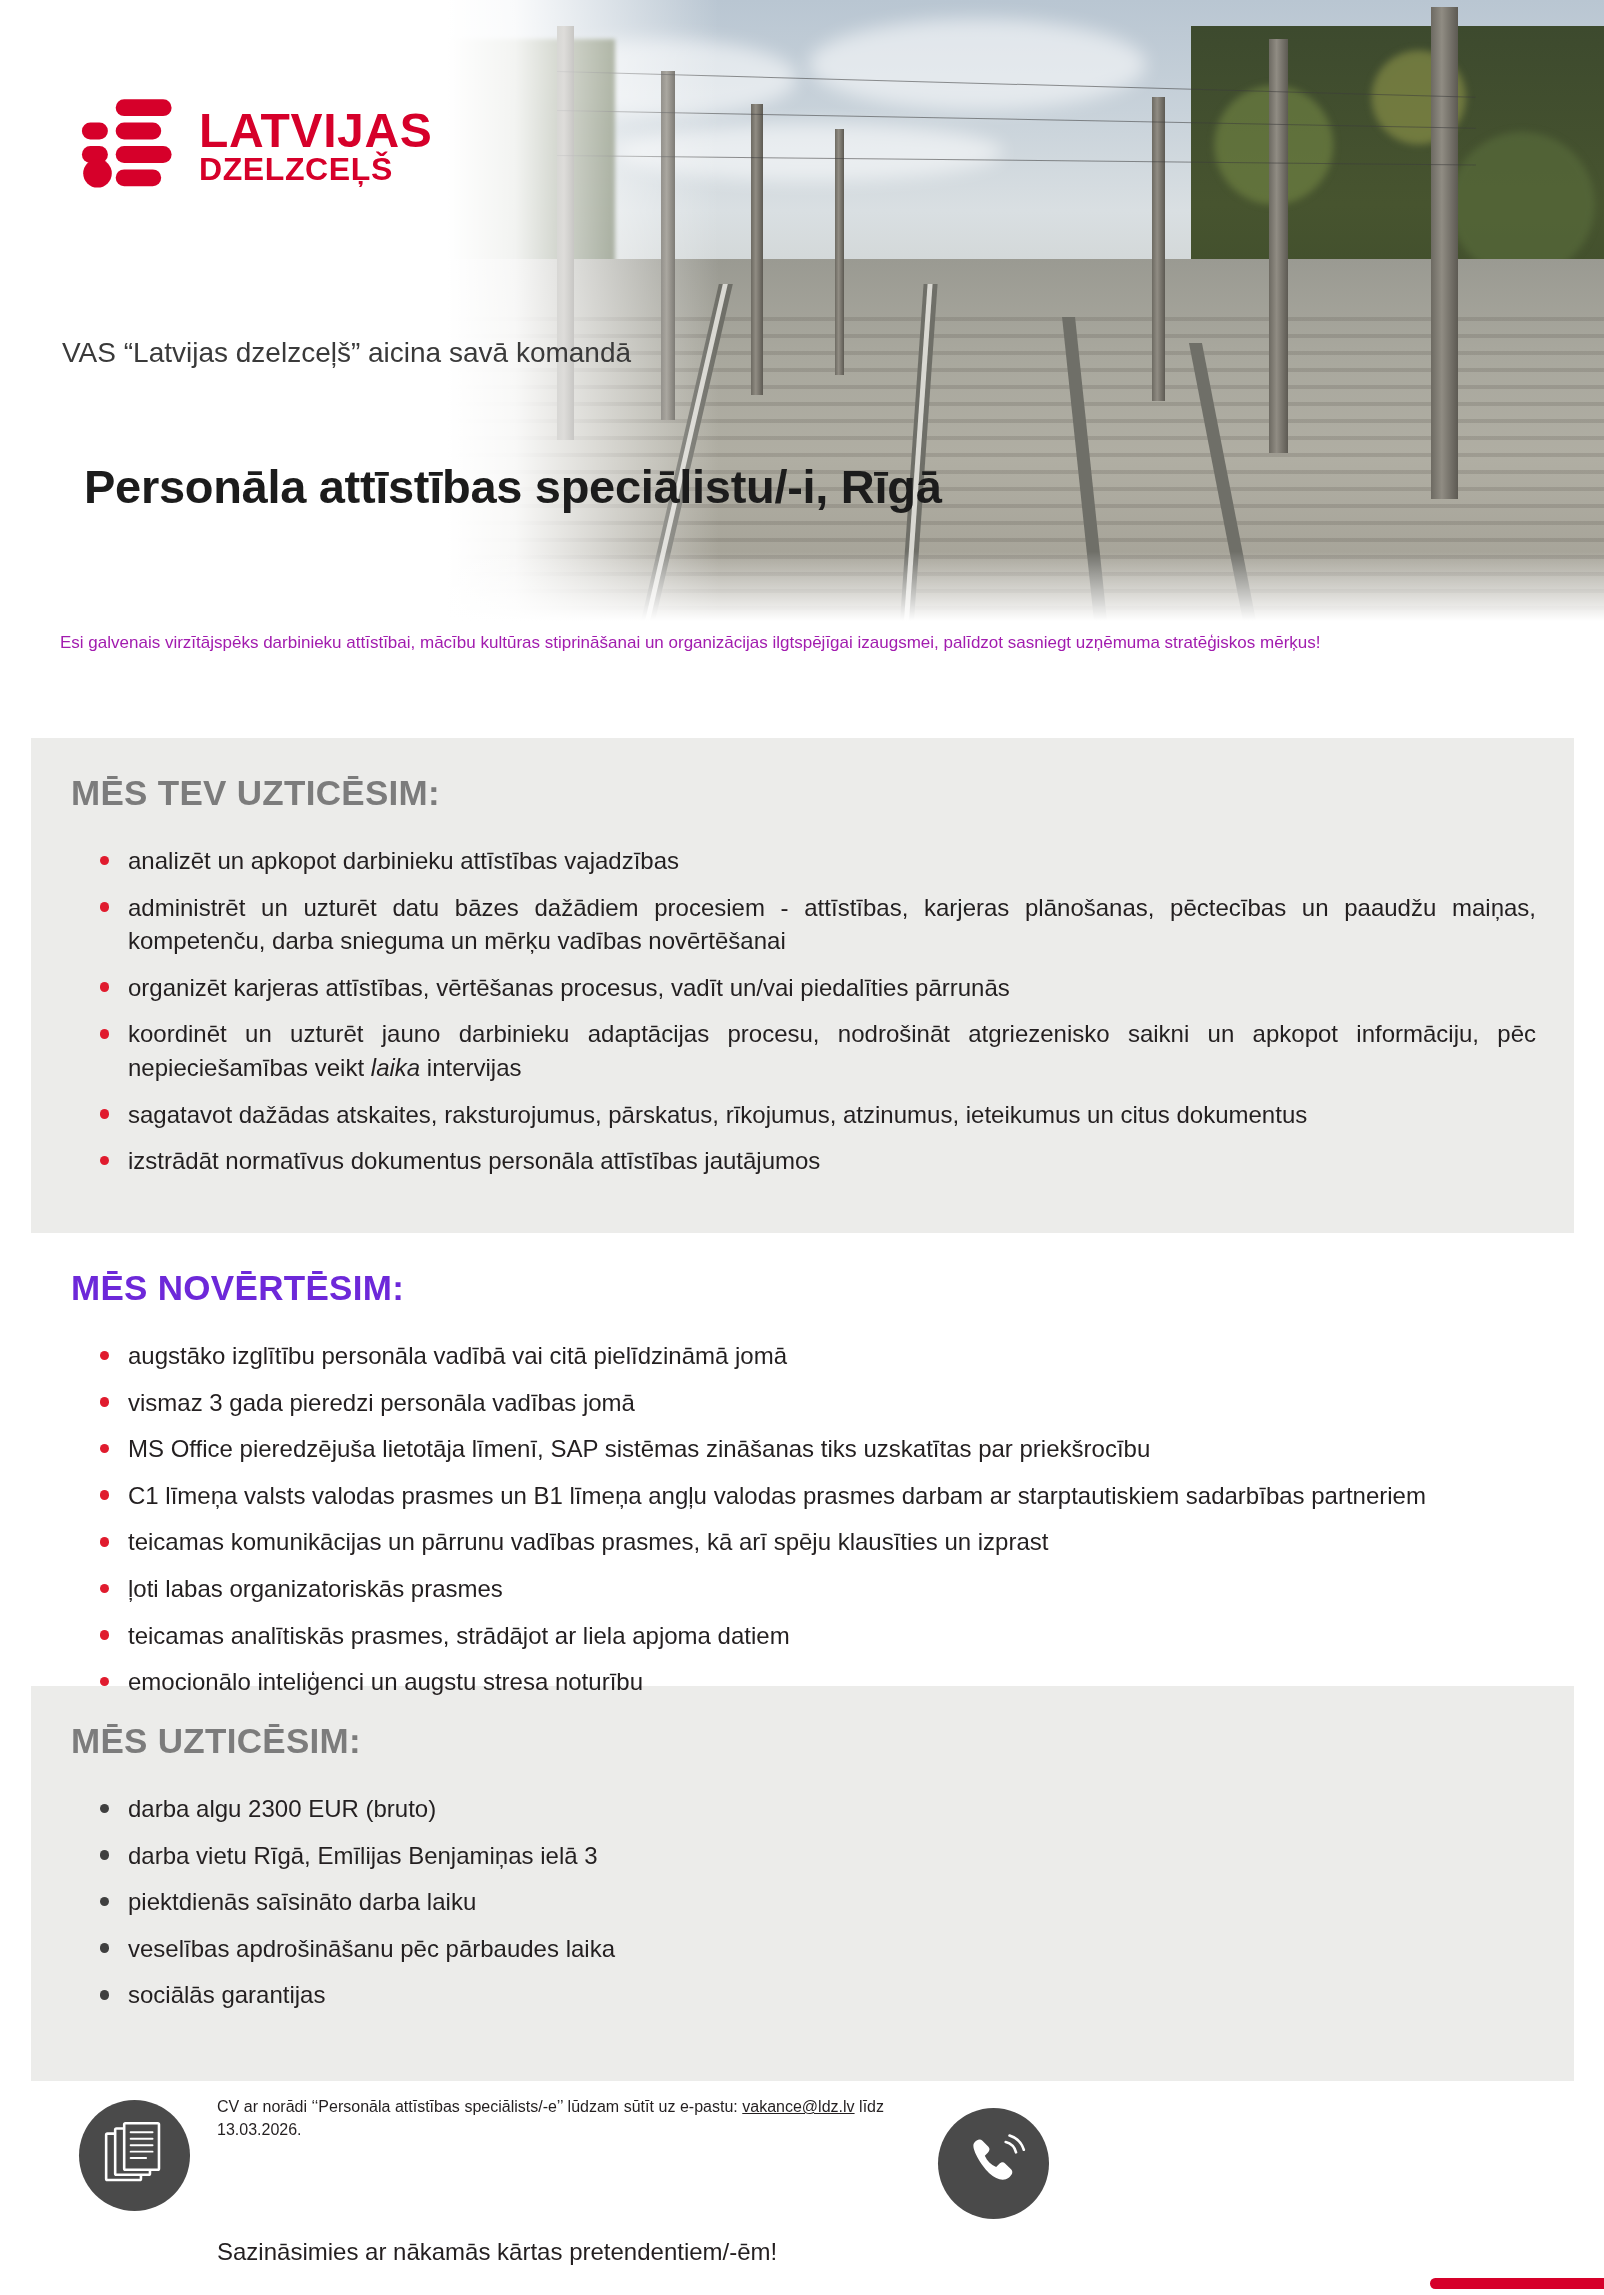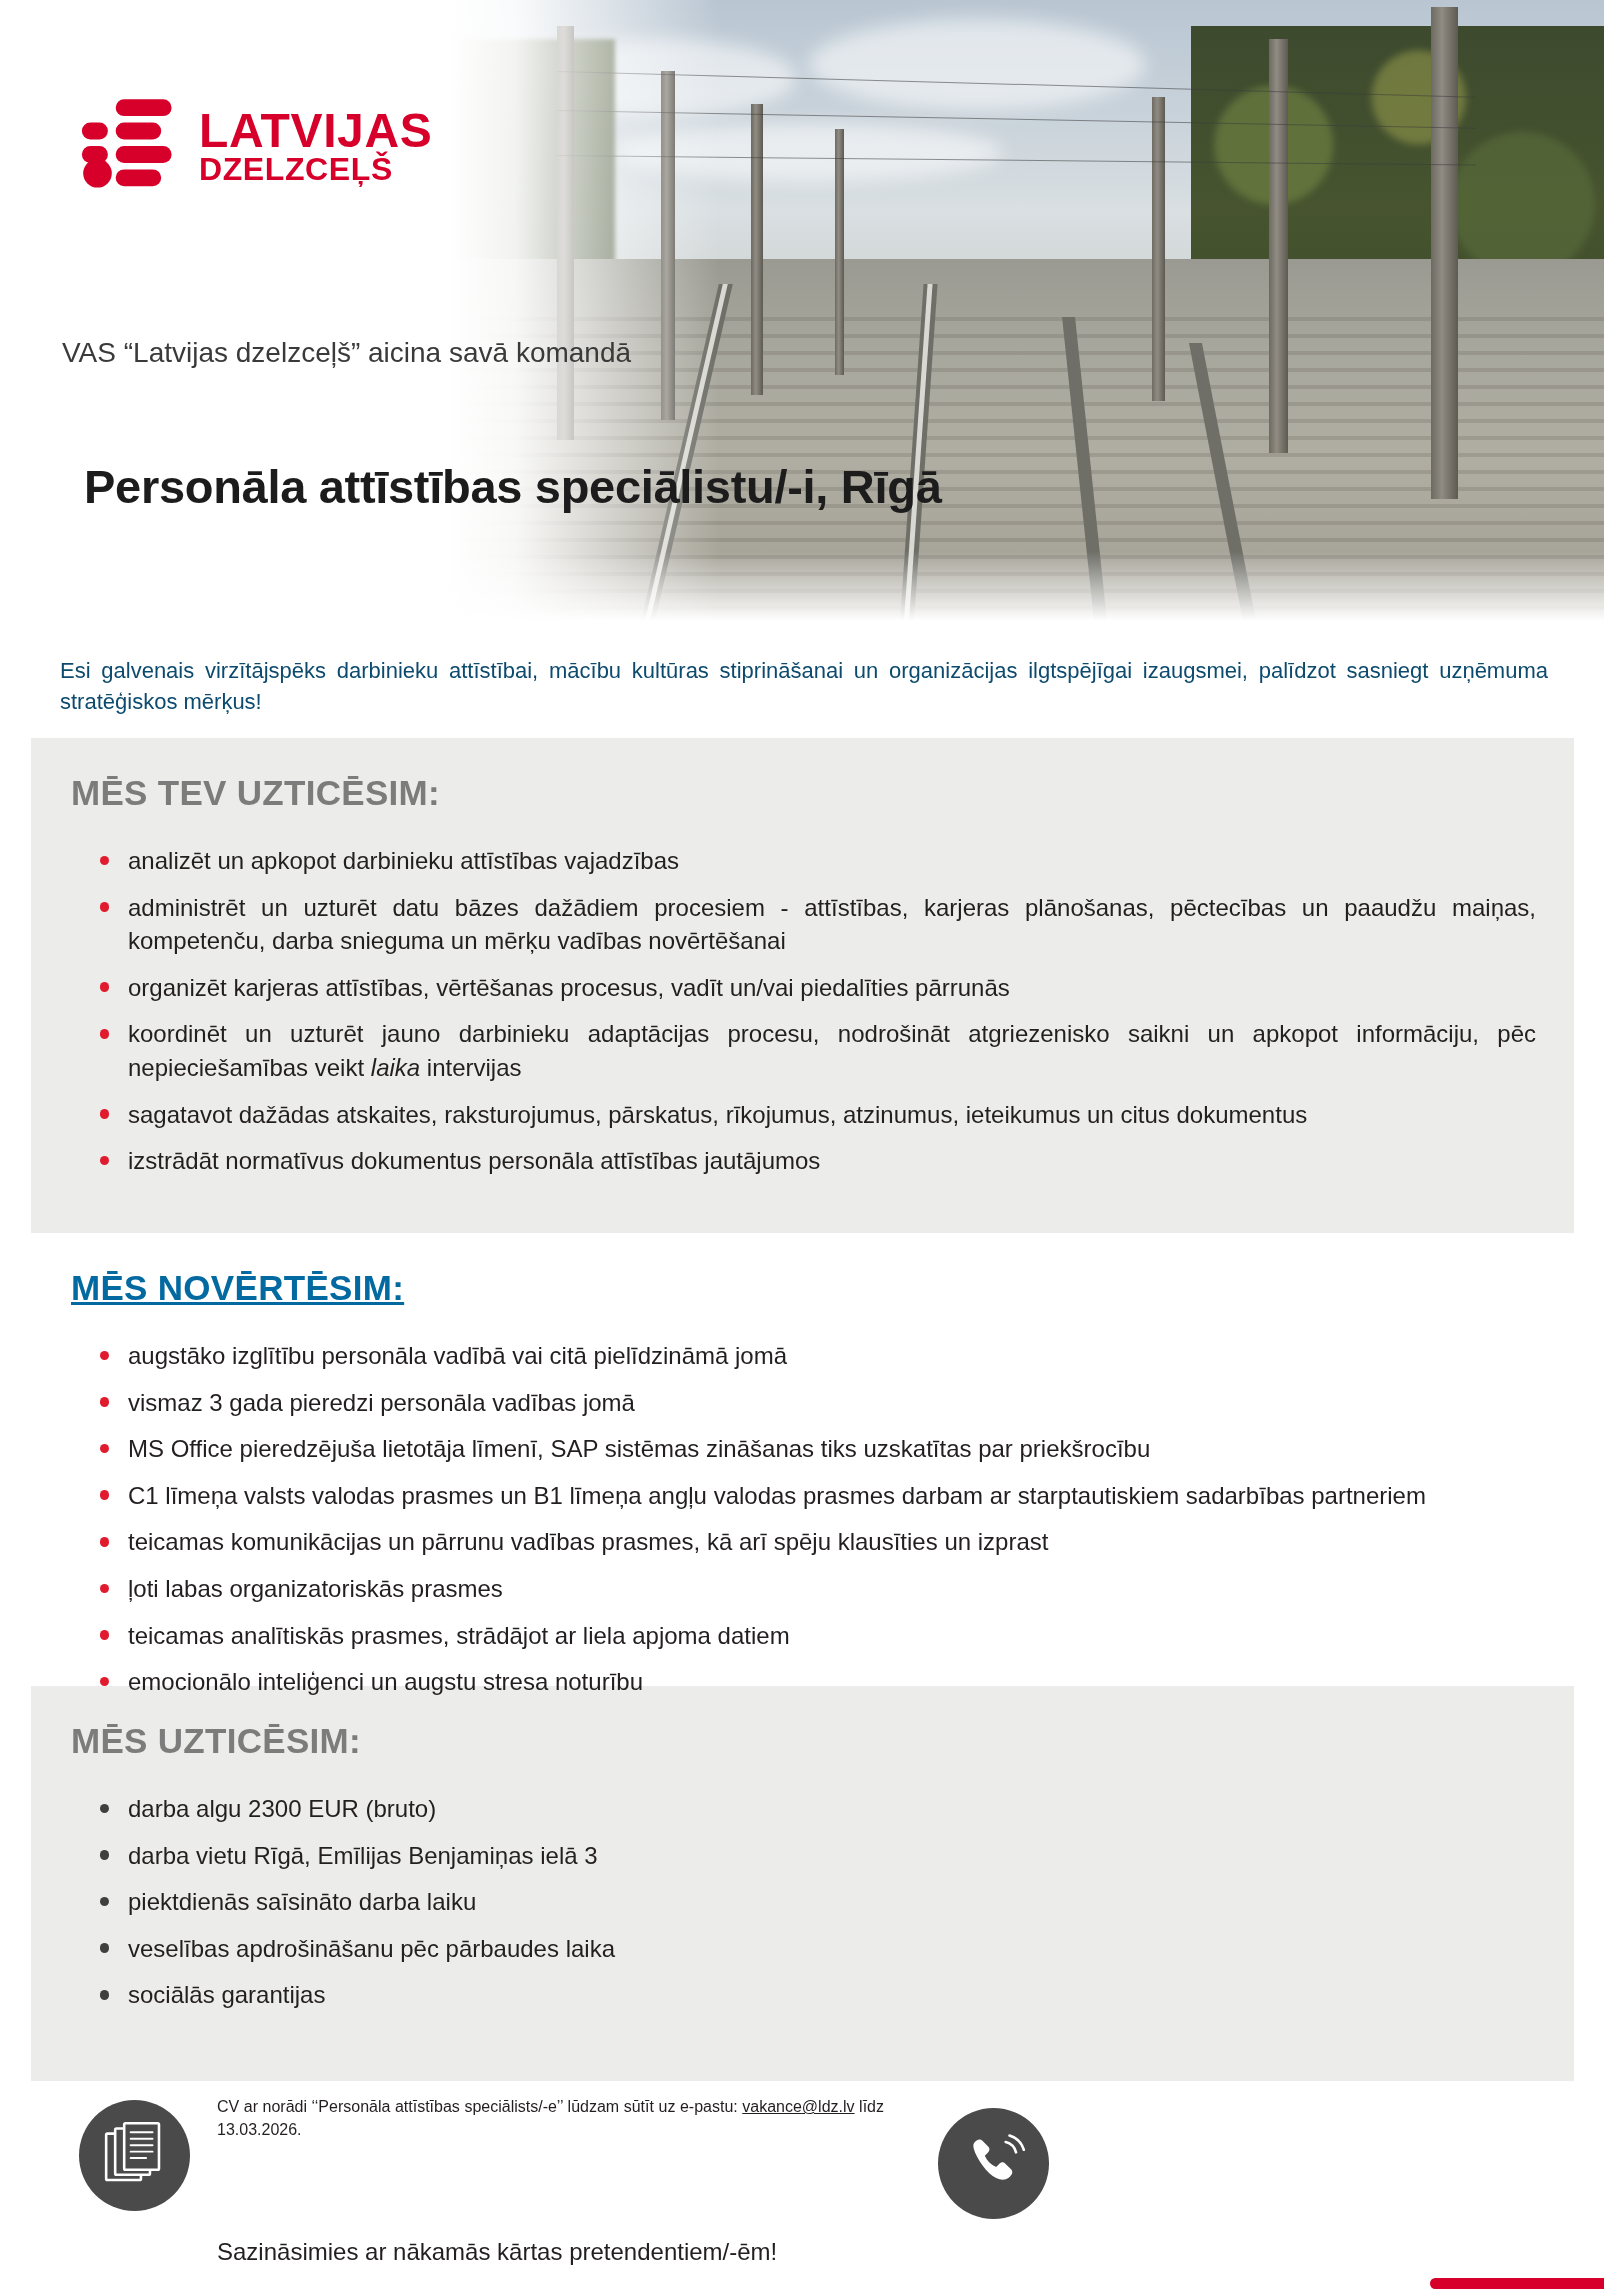--- a/index.html
+++ b/index.html
@@ -169,25 +169,24 @@
     font-weight: bold;
     color: #1c1c1c;
     letter-spacing: -0.3px;
   }
 
   .lead {
     position: absolute;
     top: 631px;
     left: 60px;
     width: 1488px;
-    font-size: 22px;
+    font-size: 17px;
     line-height: 1.42;
     text-align: justify;
-    color: #0c4a6e;
-    margin-top: 24px;
+    color: #a21caf;
   }
 
   
   .band {
     position: absolute;
     left: 31px;
     width: 1543px;
     background: #ececea;
   }
   .band-1 { top: 738px; height: 495px; }
@@ -198,21 +197,21 @@
     left: 71px;
     width: 1482px;
   }
   .sec h2 {
     margin: 0 0 31px 0;
     font-size: 35px;
     font-weight: bold;
     letter-spacing: 0.3px;
   }
   .h-grey { color: #7c7c7c; }
-  .h-red  { color: #0369a1; text-decoration: underline; }
+  .h-red  { color: #6d28d9; }
 
   ul.items {
     list-style: none;
     margin: 17px;
     padding: 0;
   }
   ul.items li {
     position: relative;
     padding-left: 40px;
     margin-bottom: 13px;

